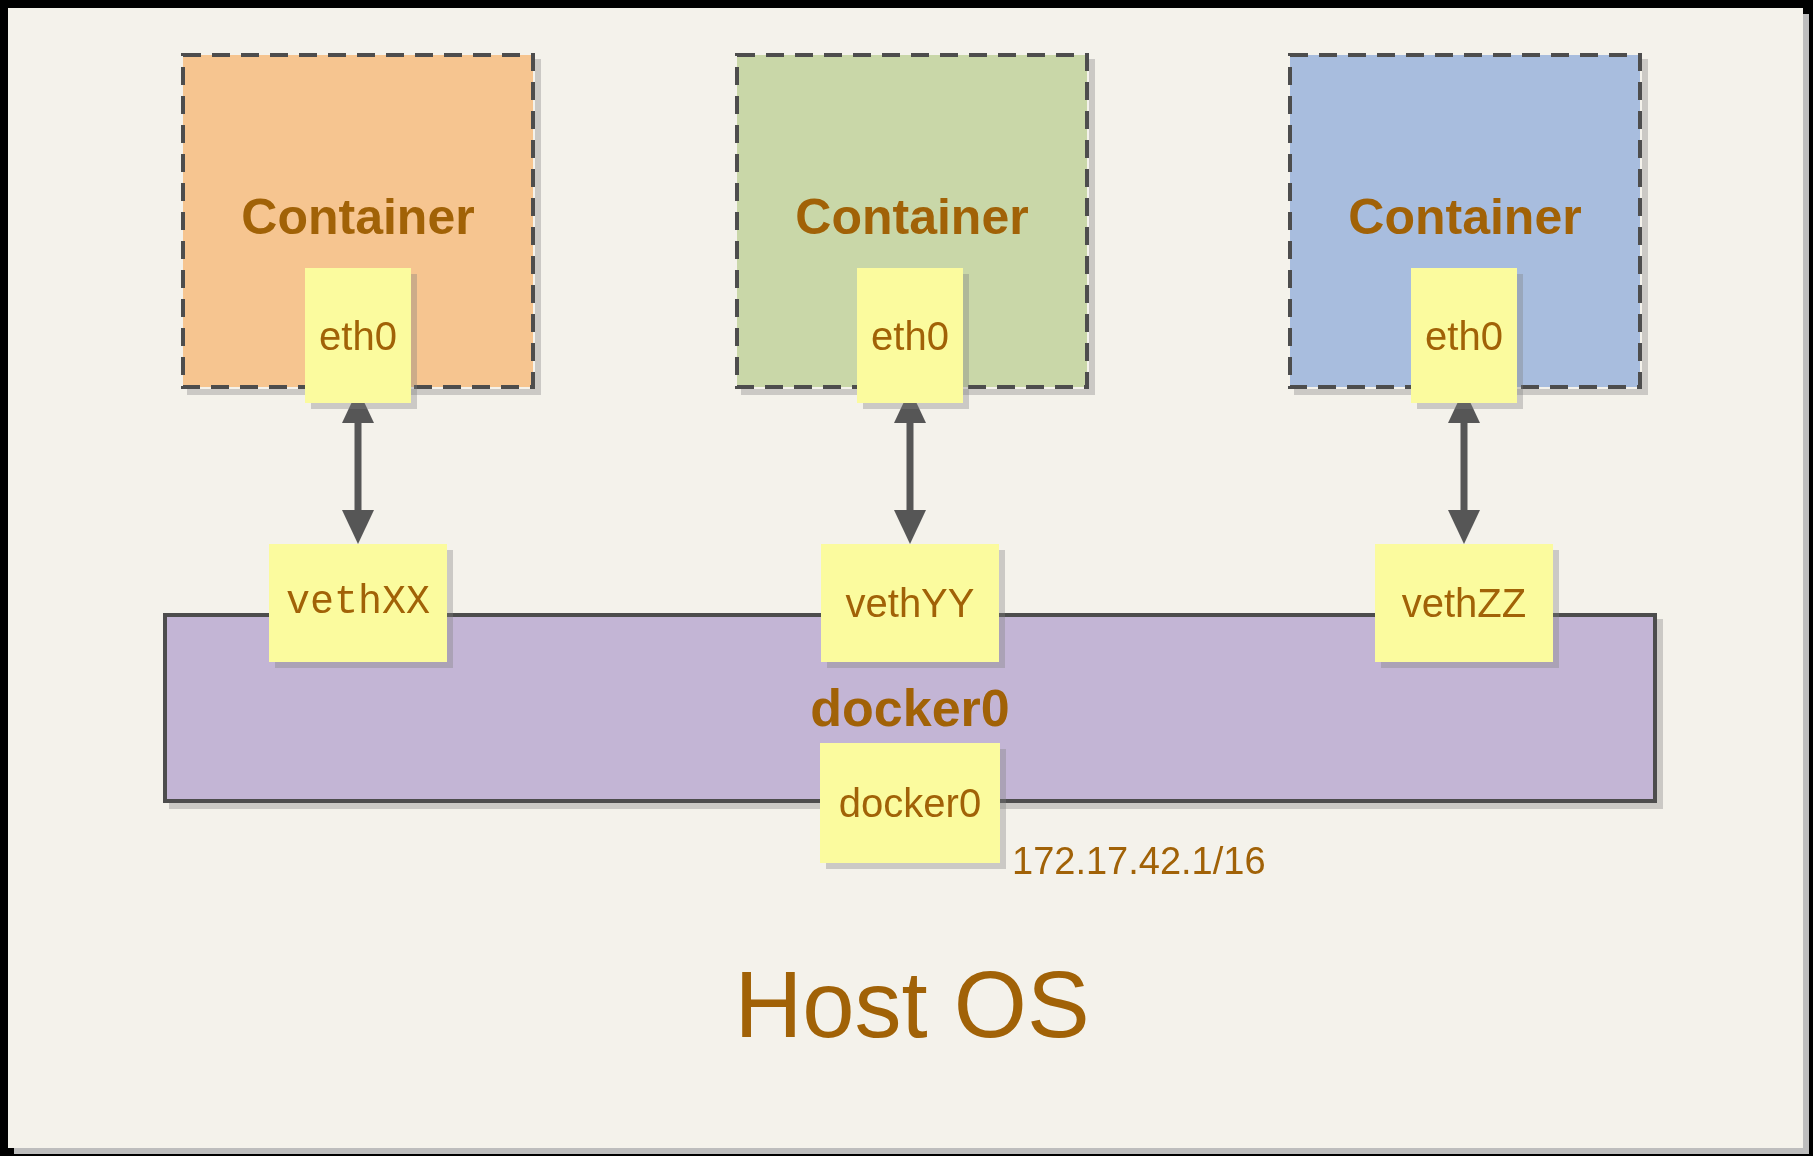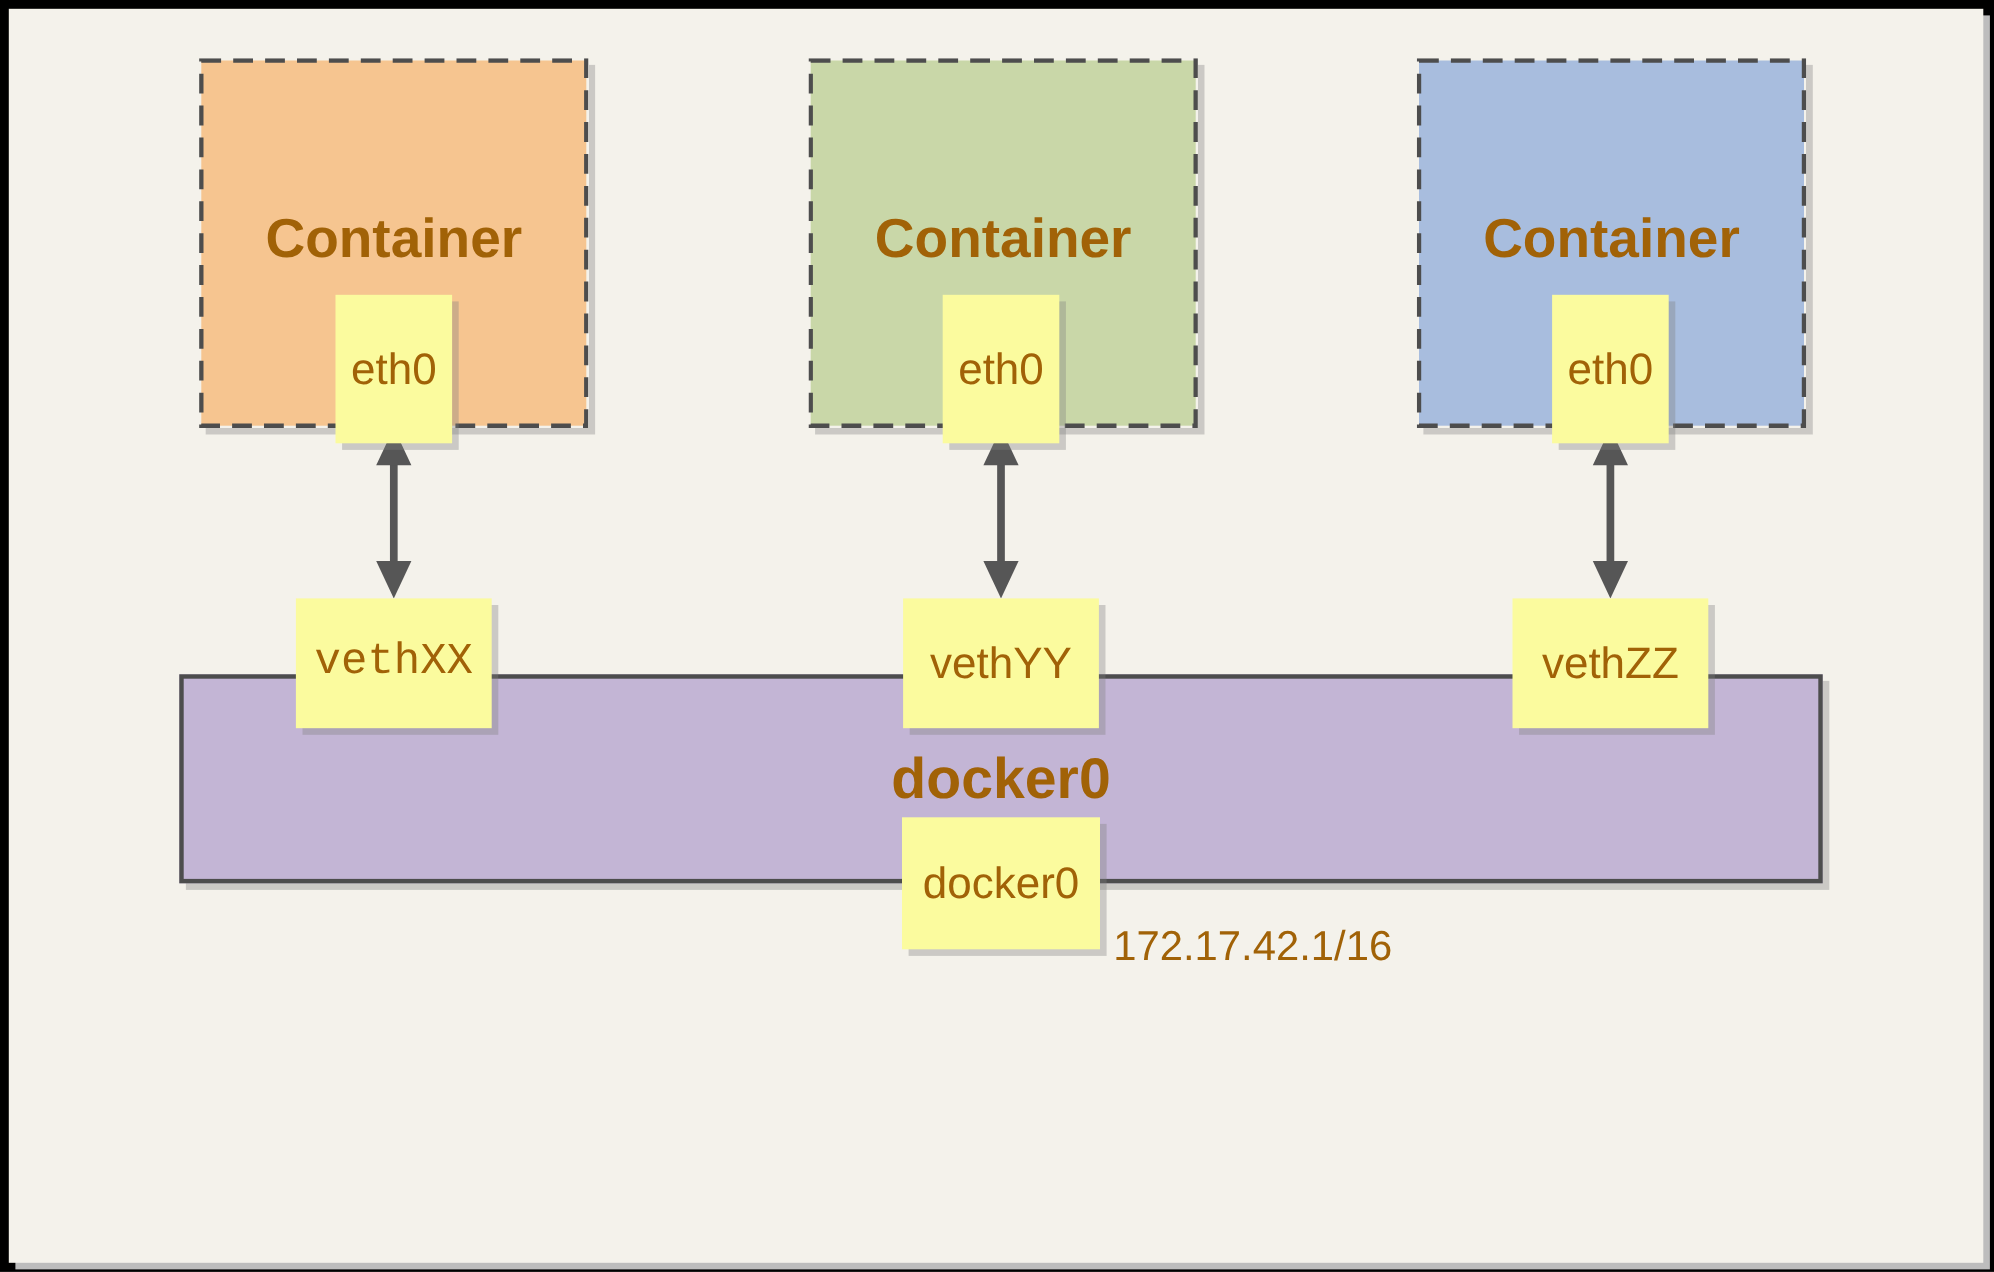--- a/index.html
+++ b/index.html
@@ -156,13 +156,14 @@
   </div>
   <div class="ybox veth veth-2">
     <span>vethYY</span>
   </div>
 
   <div class="ybox dockerif">
     <span>docker0</span>
   </div>
   <div class="ip-label">172.17.42.1/16</div>
 
+  <div class="host-label">Host OS</div>
 </div>
 
 </body></html>

